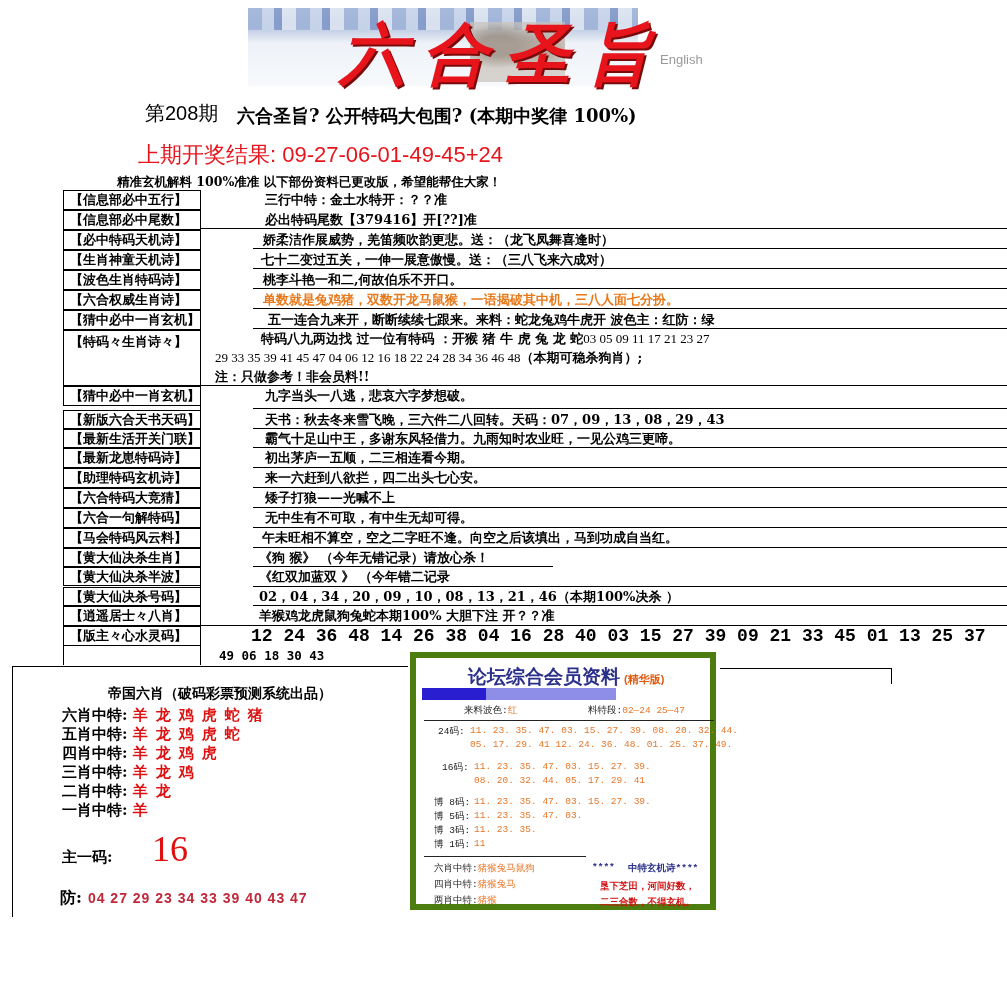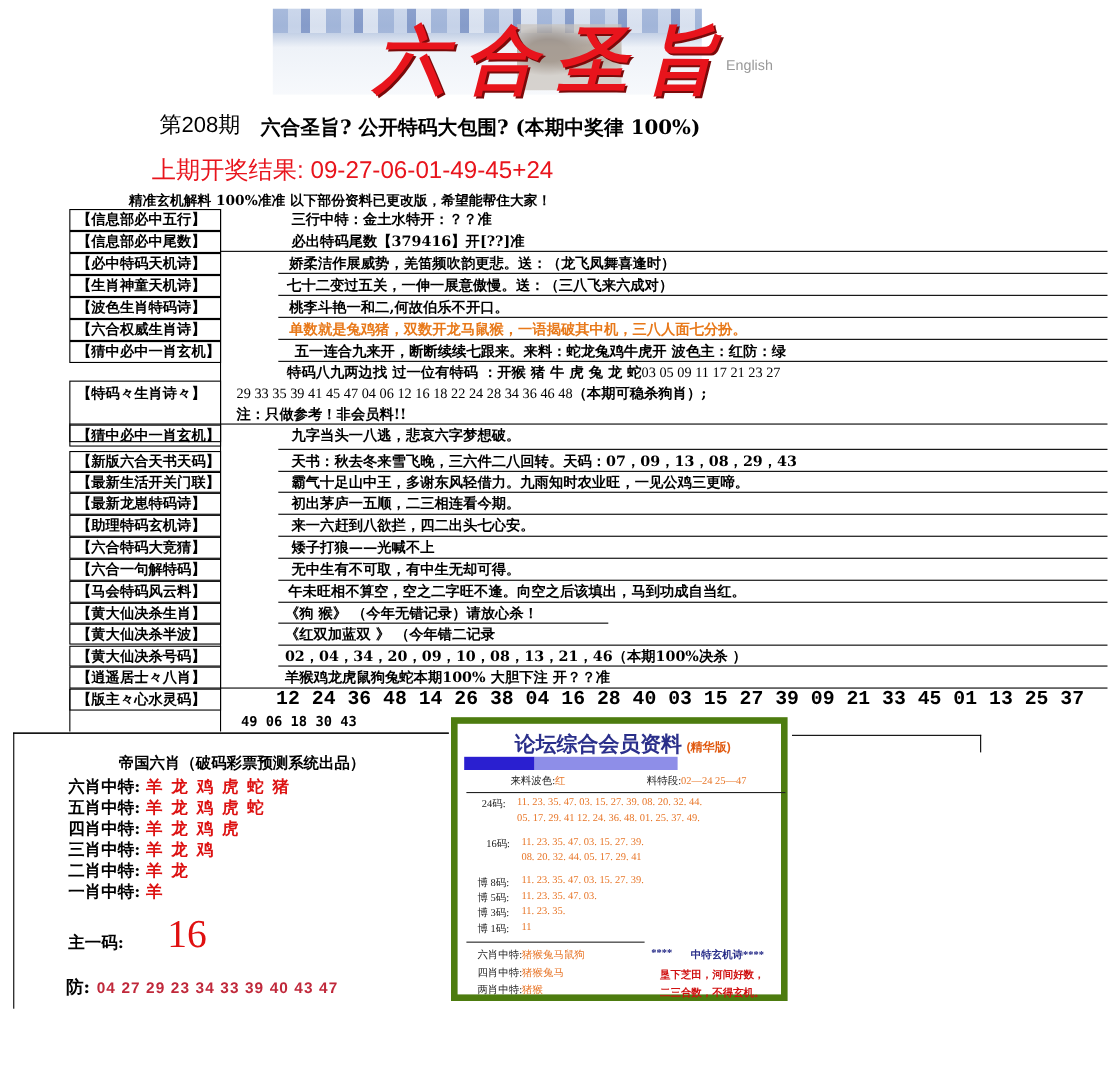--- a/index.html
+++ b/index.html
@@ -39,21 +39,21 @@
   .pred-row .z { color:#d11; margin-right:8px; }
   .main-label { left:62px; top:848px; font-size:15px; font-weight:bold; }
   .main-num { left:152px; top:828px; font-size:36px; color:#e01010; font-family:"Liberation Serif", serif; }
   .guard { left:60px; top:888px; font-size:16px; font-weight:bold; }
   .guard .n { color:#c0283a; letter-spacing:1px; margin-left:6px; font-family:"Liberation Sans", sans-serif; font-size:14px; }
   
   .card { left:410px; top:652px; width:306px; height:258px; border:6px solid #4d7c0f; background:#fff; box-sizing:border-box; }
   .card-title { position:absolute; left:52px; top:6px; font-size:19px; font-weight:bold; color:#2a2f8a; font-family:"Liberation Sans", sans-serif; }
   .card-title .ed { font-size:11px; color:#e05a10; margin-left:4px; }
   .card-bar { position:absolute; left:6px; top:30px; height:12px; }
-  .card .t { position:absolute; font-size:9.5px; font-family:Liberation Serif, serif; color:#222; white-space:nowrap; }
+  .card .t { position:absolute; font-size:9.5px; font-family:Liberation Mono, monospace; color:#222; white-space:nowrap; }
   .card .o { color:#e8772a; }
   .card .r { color:#d01010; font-weight:bold; }
   .card-line { position:absolute; height:1px; background:#222; }
 </style>
 </head>
 <body>
 
 <div class="abs banner"></div>
 <div class="abs banner-strip"></div>
 <div class="abs banner-photo"></div>
@@ -97,21 +97,21 @@
     <div class="lbl">【六合权威生肖诗】</div>
     <div class="val orange" style="left:200px;top:0;height:20px;">单数就是兔鸡猪，双数开龙马鼠猴，一语揭破其中机，三八人面七分扮。</div>
   </div>
   <div class="hline" style="left:190px;top:118px;width:754px;"></div>
   <div class="row" style="top:120px;height:20px;">
     <div class="lbl">【猜中必中一肖玄机】</div>
     <div class="val" style="left:205px;top:0;height:20px;">五一连合九来开，断断续续七跟来。来料：蛇龙兔鸡牛虎开 波色主：红防：绿</div>
   </div>
   <div class="hline" style="left:190px;top:138px;width:754px;"></div>
   <div class="row" style="top:140px;height:56px;">
-    <div class="lbl" style="align-items:flex-start;padding-top:2px;margin-top:16px;">【特码々生肖诗々】</div>
+    <div class="lbl" style="align-items:flex-start;padding-top:2px;">【特码々生肖诗々】</div>
     <div class="val" style="left:198px;top:0;height:18px;">
       <span>特码八九两边找   过一位有特码 ：开猴 猪 牛 虎 兔 龙 蛇</span>
       <span class="numfont">03 05 09 11 17 21 23 27</span>
     </div>
     <div class="val" style="left:152px;top:18px;height:19px;align-items:center;">
       <span class="numfont">29 33 35 39 41 45 47 04 06 12 16 18 22 24 28 34 36 46 48</span>
       <span>（本期可稳杀狗肖）;</span>
     </div>
     <div class="val" style="left:152px;top:37px;height:19px;">注：只做参考！非会员料!!</div>
   </div>

